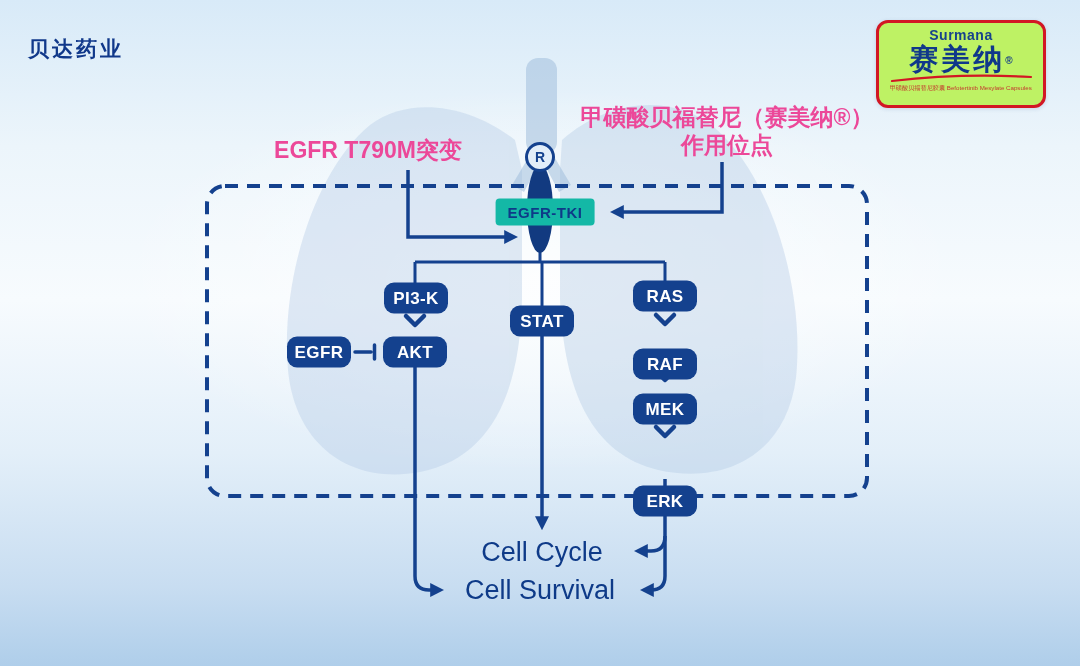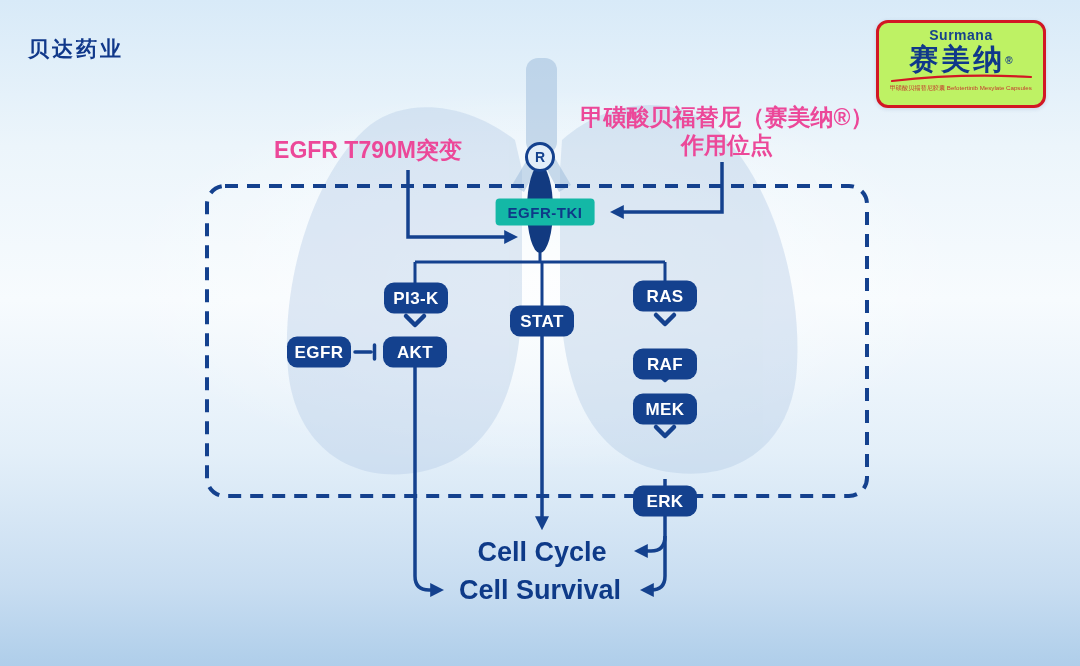--- a/index.html
+++ b/index.html
@@ -29,21 +29,21 @@
   }
   #egfr-tki {
     background:#14b8a6; color:#0e3a88; font-weight:800; font-size:15px; line-height:1;
     padding:6px 12px; border-radius:4px; letter-spacing:.5px; white-space:nowrap;
   }
   #r-circle {
     width:30px; height:30px; border:3px solid #14418e; border-radius:50%;
     background:#e3eef9; display:flex; align-items:center; justify-content:center;
     font-size:14px; font-weight:800; color:#14418e;
   }
-  .outcome { color:#0e3a88; font-weight:700; font-size:27px; white-space:nowrap; }
+  .outcome { color:#0e3a88; font-weight:400; font-size:27px; white-space:nowrap; }
 
   
   #betta-logo { position:absolute; left:28px; top:24px; width:136px; z-index:3; }
   #betta-hex-wrap { position:relative; width:136px; height:52px; }
   #betta-word {
     position:absolute; left:0; top:7px; width:136px; text-align:center;
     color:#fff; font-weight:800; font-style:italic; font-size:20px; letter-spacing:1px; line-height:1;
   }
   #betta-sub {
     position:absolute; left:0; top:33px; width:136px; text-align:center;

